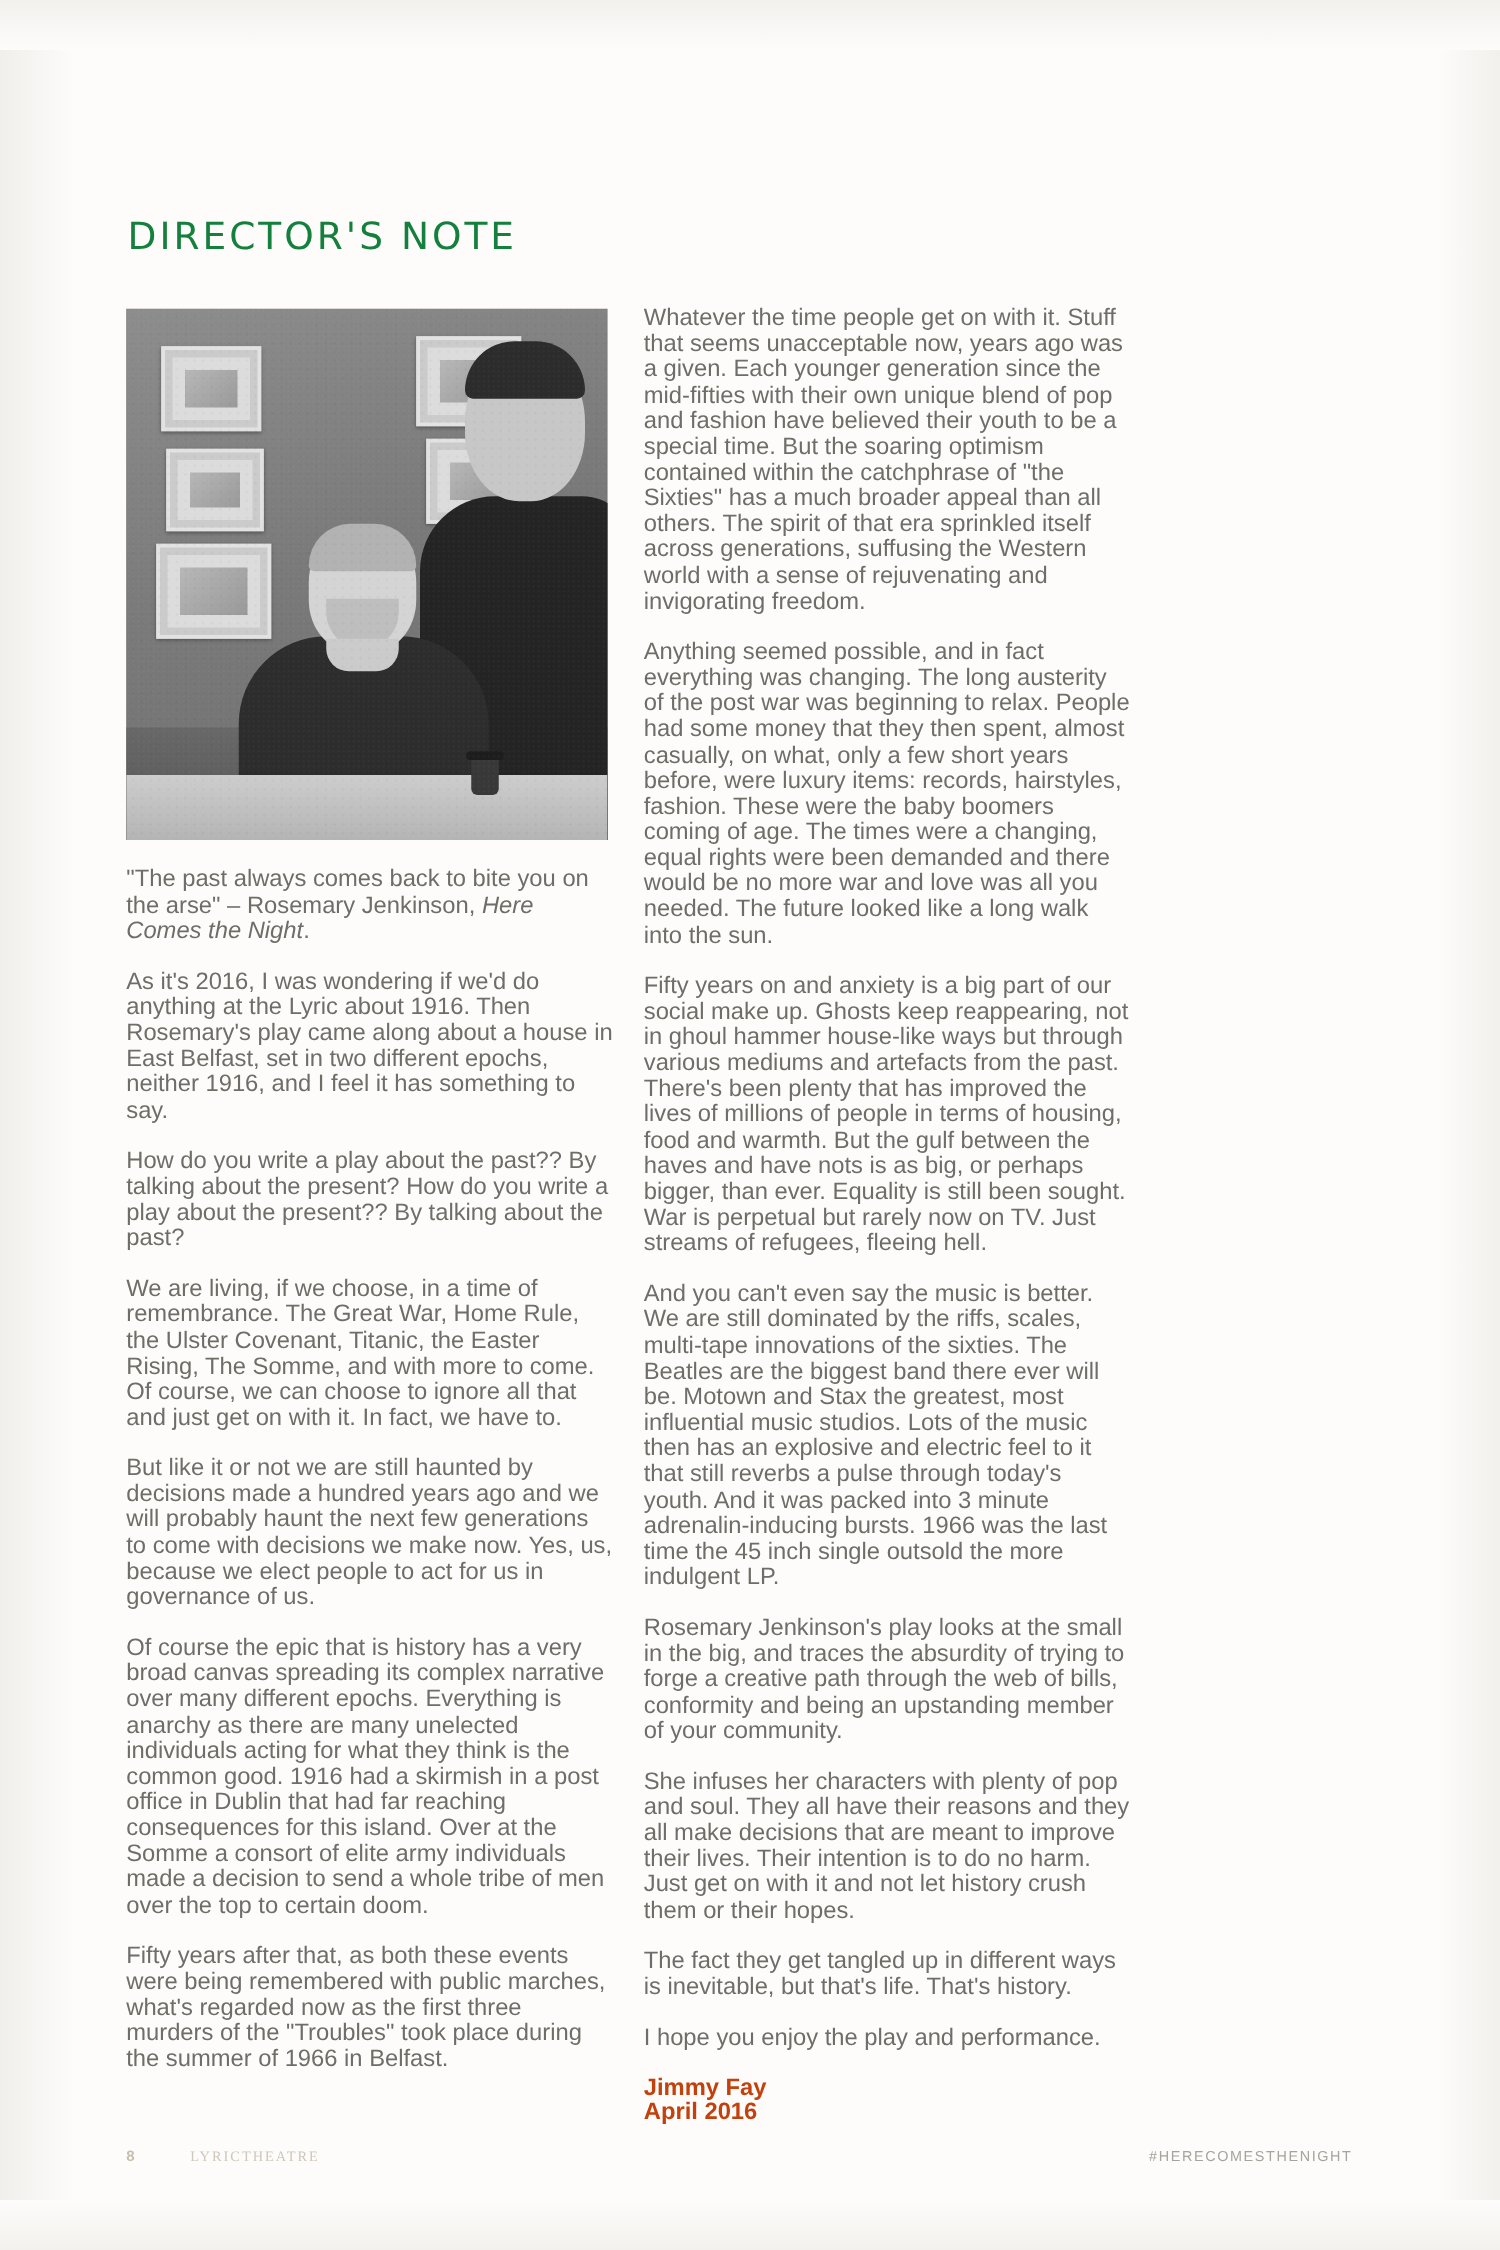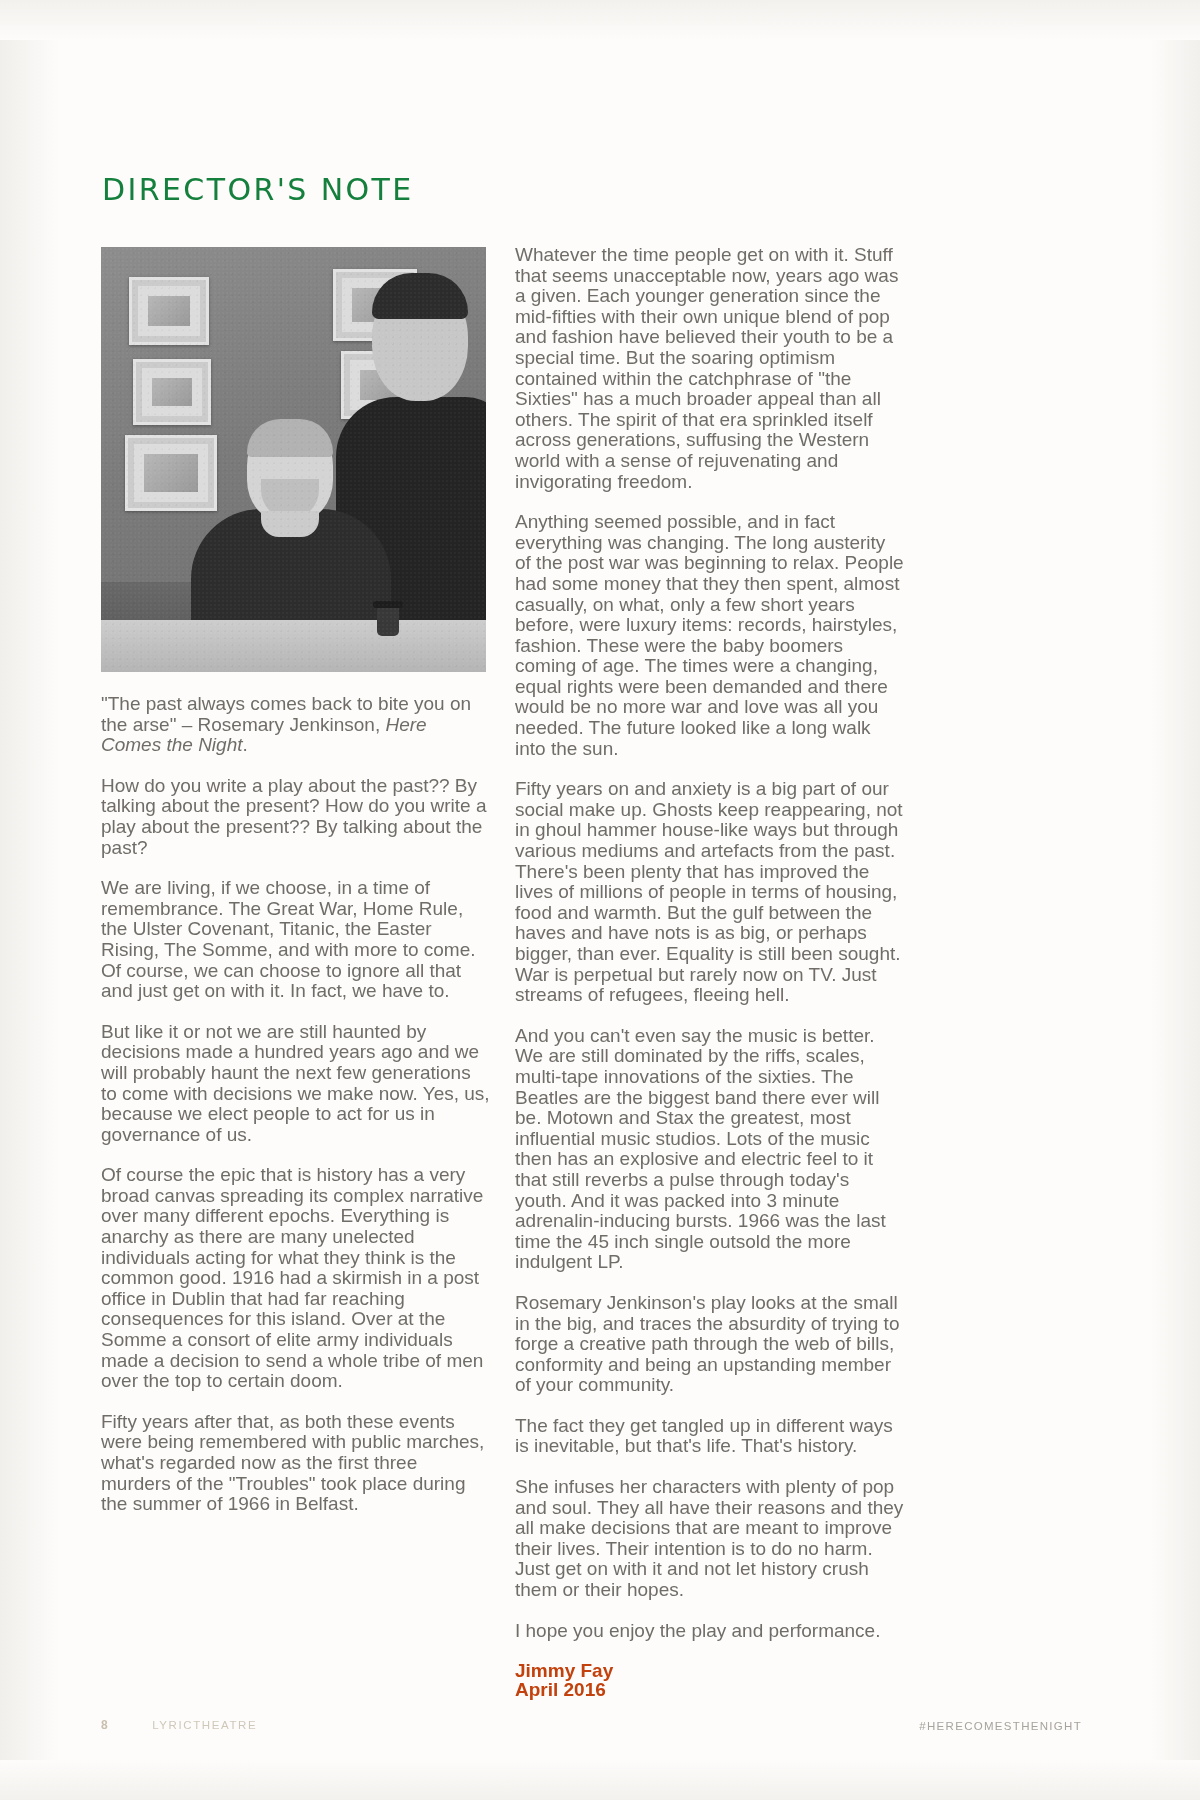--- a/index.html
+++ b/index.html
@@ -214,20 +214,21 @@
   .page-num {
     font-size: 12px;
     color: #c9bfae;
     font-weight: bold;
     letter-spacing: 0.5px;
   }
   .footer-brand {
     font-size: 11.5px;
     color: #cfc7ba;
     letter-spacing: 1.6px;
+    font-family: Liberation Serif, serif;
   }
   .footer-right {
     position: absolute;
     right: 118px;
     bottom: 68px;
     font-size: 11.5px;
     color: #a7a39d;
     letter-spacing: 1.3px;
   }
 </style>
@@ -274,35 +275,36 @@
     <div class="man-beard"></div>
     <div class="man-collar"></div>
     <div class="table"></div>
     <div class="cup"></div>
     <div class="cup-lid"></div>
     <div class="grain"></div>
   </div>
 
   <div class="col col-left">
     <p class="quote"><span>"The past always comes back to bite you on the arse" – Rosemary Jenkinson, </span><em>Here Comes the Night</em><span>.</span></p>
+    <p>As it's 2016, I was wondering if we'd do anything at the Lyric about 1916. Then Rosemary's play came along about a house in East Belfast, set in two different epochs, neither 1916, and I feel it has something to say.</p>
     <p>How do you write a play about the past?? By talking about the present? How do you write a play about the present?? By talking about the past?</p>
     <p>We are living, if we choose, in a time of remembrance. The Great War, Home Rule, the Ulster Covenant, Titanic, the Easter Rising, The Somme, and with more to come. Of course, we can choose to ignore all that and just get on with it. In fact, we have to.</p>
     <p>But like it or not we are still haunted by decisions made a hundred years ago and we will probably haunt the next few generations to come with decisions we make now. Yes, us, because we elect people to act for us in governance of us.</p>
     <p>Of course the epic that is history has a very broad canvas spreading its complex narrative over many different epochs. Everything is anarchy as there are many unelected individuals acting for what they think is the common good. 1916 had a skirmish in a post office in Dublin that had far reaching consequences for this island. Over at the Somme a consort of elite army individuals made a decision to send a whole tribe of men over the top to certain doom.</p>
     <p>Fifty years after that, as both these events were being remembered with public marches, what's regarded now as the first three murders of the "Troubles" took place during the summer of 1966 in Belfast.</p>
   </div>
 
   <div class="col col-right">
     <p>Whatever the time people get on with it. Stuff that seems unacceptable now, years ago was a given. Each younger generation since the mid-fifties with their own unique blend of pop and fashion have believed their youth to be a special time. But the soaring optimism contained within the catchphrase of "the Sixties" has a much broader appeal than all others. The spirit of that era sprinkled itself across generations, suffusing the Western world with a sense of rejuvenating and invigorating freedom.</p>
     <p>Anything seemed possible, and in fact everything was changing. The long austerity of the post war was beginning to relax. People had some money that they then spent, almost casually, on what, only a few short years before, were luxury items: records, hairstyles, fashion. These were the baby boomers coming of age. The times were a changing, equal rights were been demanded and there would be no more war and love was all you needed. The future looked like a long walk into the sun.</p>
     <p>Fifty years on and anxiety is a big part of our social make up. Ghosts keep reappearing, not in ghoul hammer house-like ways but through various mediums and artefacts from the past. There's been plenty that has improved the lives of millions of people in terms of housing, food and warmth. But the gulf between the haves and have nots is as big, or perhaps bigger, than ever. Equality is still been sought. War is perpetual but rarely now on TV. Just streams of refugees, fleeing hell.</p>
     <p>And you can't even say the music is better. We are still dominated by the riffs, scales, multi-tape innovations of the sixties. The Beatles are the biggest band there ever will be. Motown and Stax the greatest, most influential music studios. Lots of the music then has an explosive and electric feel to it that still reverbs a pulse through today's youth. And it was packed into 3 minute adrenalin-inducing bursts. 1966 was the last time the 45 inch single outsold the more indulgent LP.</p>
     <p>Rosemary Jenkinson's play looks at the small in the big, and traces the absurdity of trying to forge a creative path through the web of bills, conformity and being an upstanding member of your community.</p>
+    <p>She infuses her characters with plenty of pop and soul. They all have their reasons and they all make decisions that are meant to improve their lives. Their intention is to do no harm. Just get on with it and not let history crush them or their hopes.</p>
     <p>The fact they get tangled up in different ways is inevitable, but that's life. That's history.</p>
-    <p>She infuses her characters with plenty of pop and soul. They all have their reasons and they all make decisions that are meant to improve their lives. Their intention is to do no harm. Just get on with it and not let history crush them or their hopes.</p>
     <p>I hope you enjoy the play and performance.</p>
     <p class="sign">
       <span>Jimmy Fay</span><br>
       <span>April 2016</span>
     </p>
   </div>
 
   <div class="footer-left">
     <span class="page-num">8</span>
     <span class="footer-brand">LYRICTHEATRE</span>

